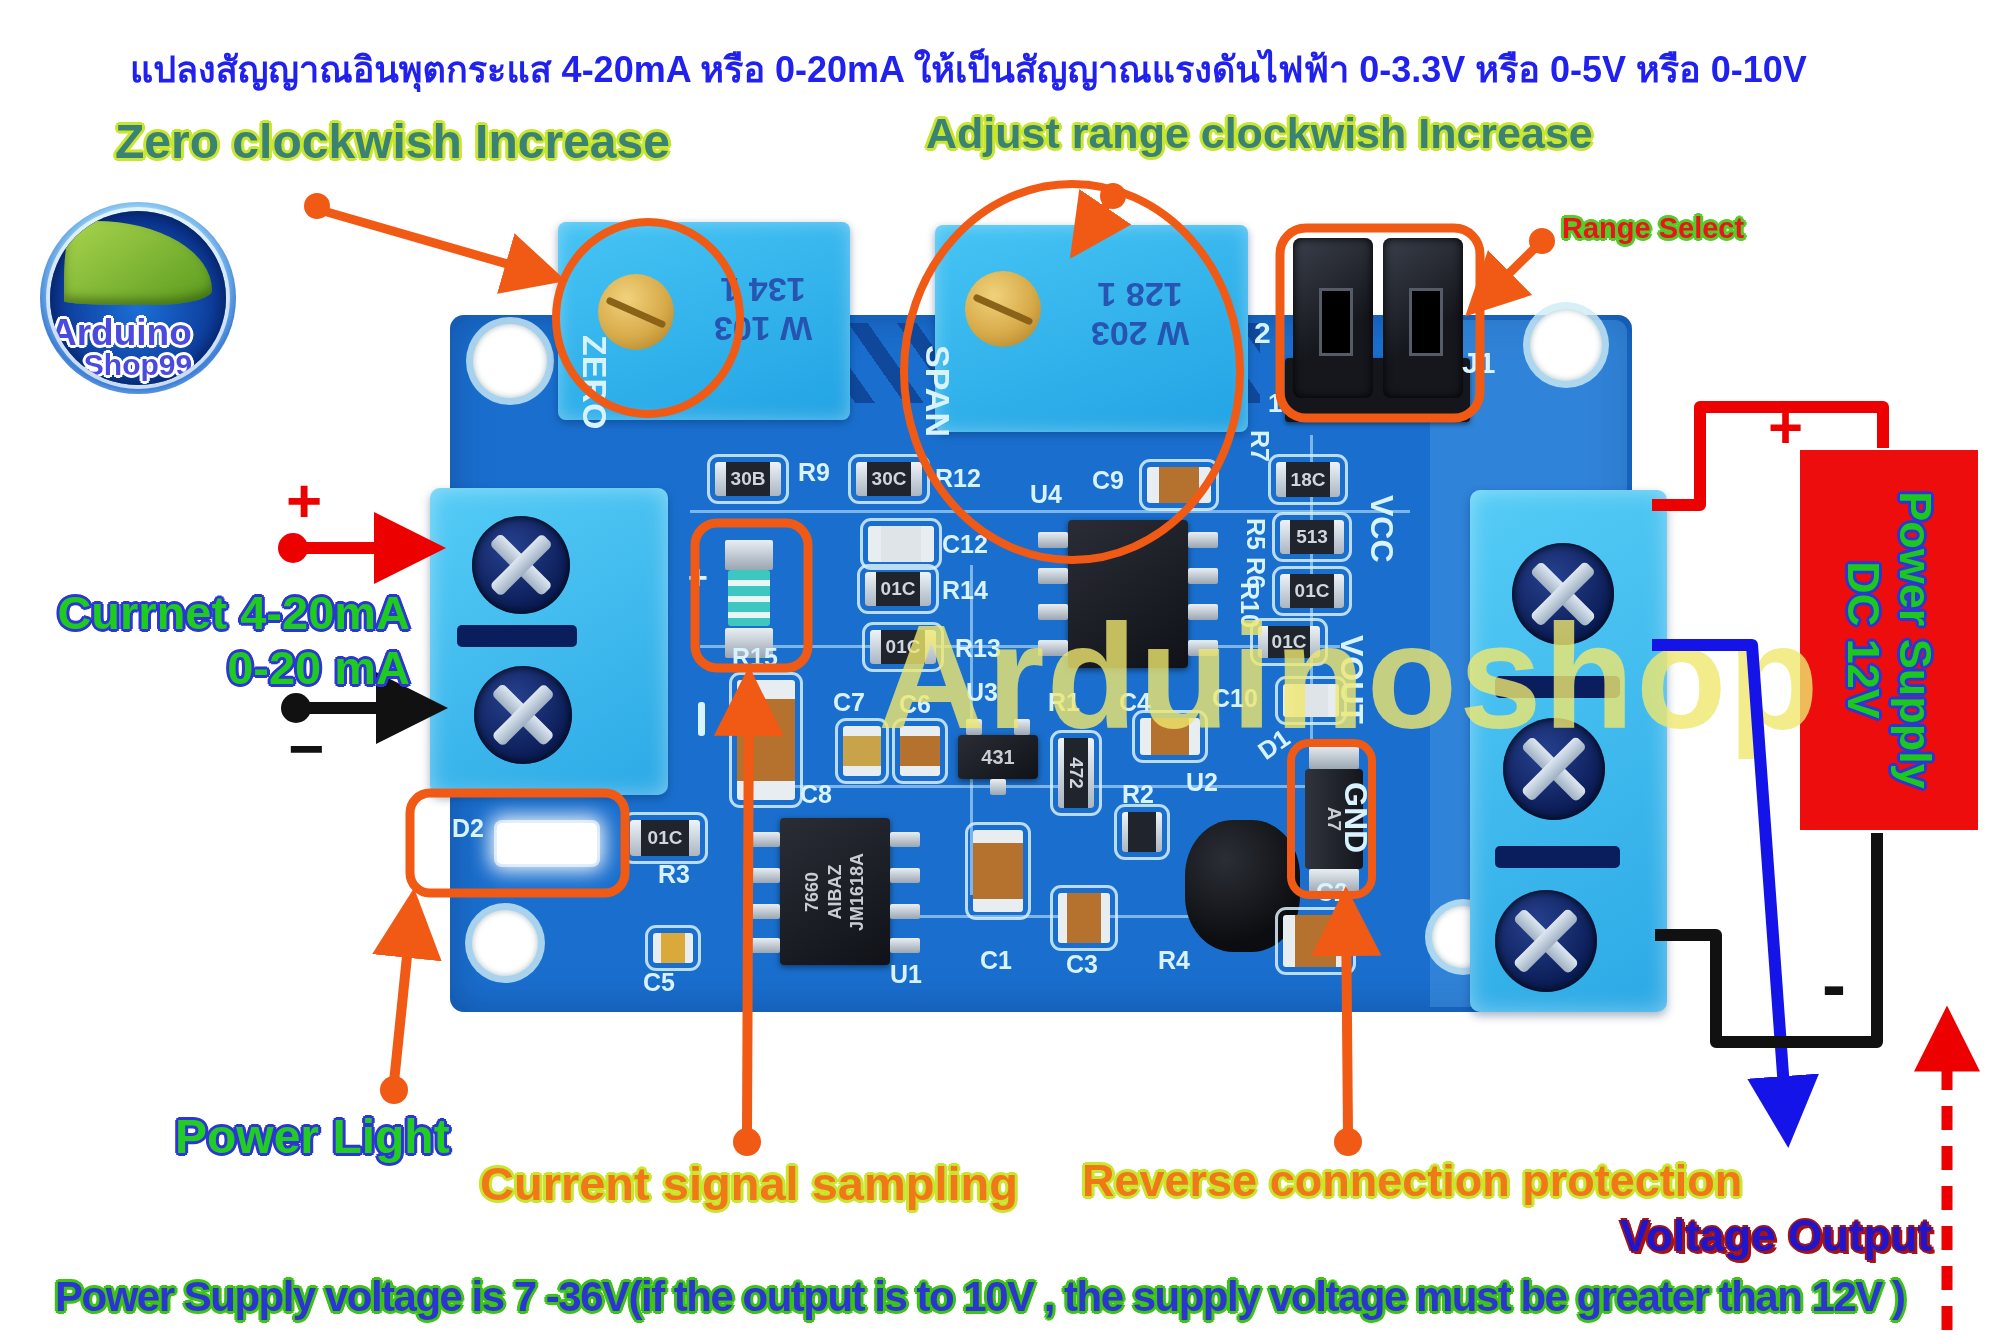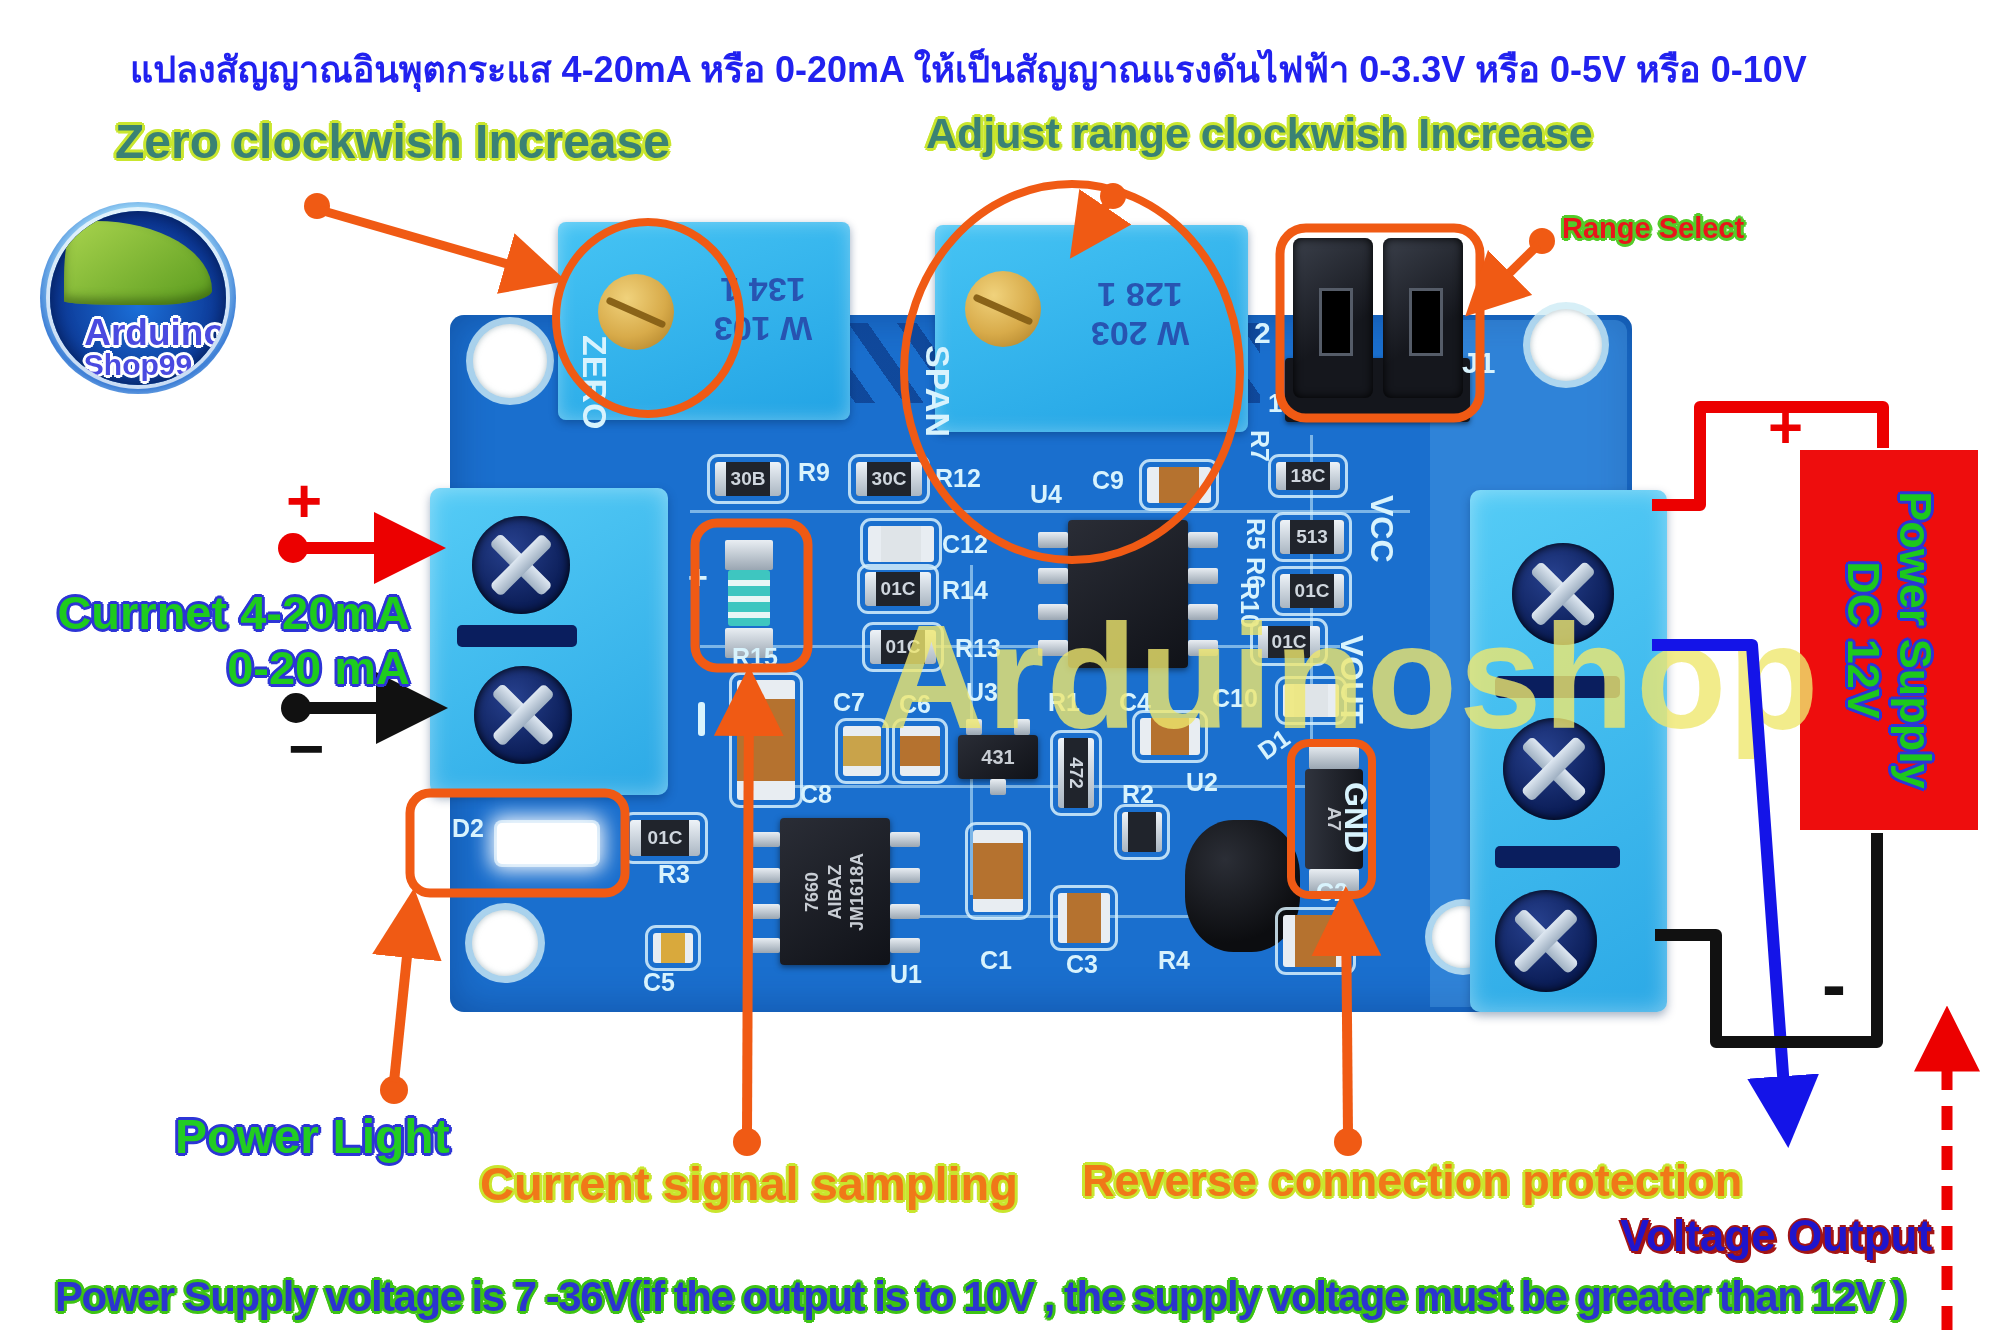--- a/index.html
+++ b/index.html
@@ -48,21 +48,21 @@
   .psu-text{position:absolute;left:50%;top:50%;transform:translate(-50%,-50%) rotate(90deg);color:#1dc81d;font-weight:bold;
             font-size:45px;line-height:1.15;text-align:center;white-space:nowrap;}
   .overlay{position:absolute;left:0;top:0;z-index:7;}
   .toplabel{z-index:8;}
   .logo{position:absolute;left:40px;top:202px;width:196px;height:192px;border-radius:50%;z-index:8;
         background:radial-gradient(circle at 50% 45%,#9fd9f7 0 55%,#3e7fd6 70%,#bfe4fa 85%,rgba(255,255,255,0) 100%);}
   .logo-inner{position:absolute;left:10px;top:9px;width:176px;height:174px;border-radius:50%;overflow:hidden;
         background:radial-gradient(circle at 50% 55%,#1b6fd8,#0a2f8a 75%);box-shadow:0 0 0 4px rgba(255,255,255,.7),inset 0 0 18px #041d52;}
   .leaf{position:absolute;left:8%;top:6%;width:84%;height:48%;background:linear-gradient(145deg,#a9d44e,#5a9b1e);
         border-radius:10% 90% 45% 55% / 80% 95% 20% 5%;box-shadow:inset 0 -6px 10px rgba(40,70,10,.5);}
-  .logo-t1{position:absolute;width:100%;text-align:right;top:58%;font-size:37px;font-weight:bold;color:#4a4ae0;z-index:2;}
+  .logo-t1{position:absolute;width:100%;text-align:left;top:58%;font-size:37px;font-weight:bold;color:#4a4ae0;z-index:2;}
   .logo-t2{position:absolute;width:100%;text-align:center;top:79%;font-size:30px;font-weight:bold;color:#4a4ae0;z-index:2;}
 </style>
 </head>
 <body>
 
 <div class="scene">
 
   <div class="lbl toplabel" style="left:130px;top:52px;width:1490px;text-align:center;font-size:36px;color:#2121ef;font-weight:bold;">แปลงสัญญาณอินพุตกระแส 4-20mA หรือ 0-20mA ให้เป็นสัญญาณแรงดันไฟฟ้า 0-3.3V หรือ 0-5V หรือ 0-10V</div>
 
   <div class="logo">
@@ -208,21 +208,21 @@
     </div>
   <div class="res" style="left:856px;top:462px;width:66px;height:34px;z-index:3;">
       <span>30C</span>
     </div>
   <div class="res" style="left:865px;top:572px;width:66px;height:34px;z-index:3;">
       <span>01C</span>
     </div>
   <div class="res" style="left:870px;top:630px;width:66px;height:34px;z-index:3;">
       <span>01C</span>
     </div>
-  <div class="res" style="left:1276px;top:462px;width:64px;height:28px;z-index:3;">
+  <div class="res" style="left:1276px;top:462px;width:64px;height:35px;z-index:3;">
       <span>18C</span>
     </div>
   <div class="res" style="left:1280px;top:520px;width:64px;height:34px;z-index:3;">
       <span>513</span>
     </div>
   <div class="res" style="left:1280px;top:574px;width:64px;height:34px;z-index:3;">
       <span>01C</span>
     </div>
   <div class="res" style="left:630px;top:820px;width:70px;height:36px;z-index:3;">
       <span>01C</span>

